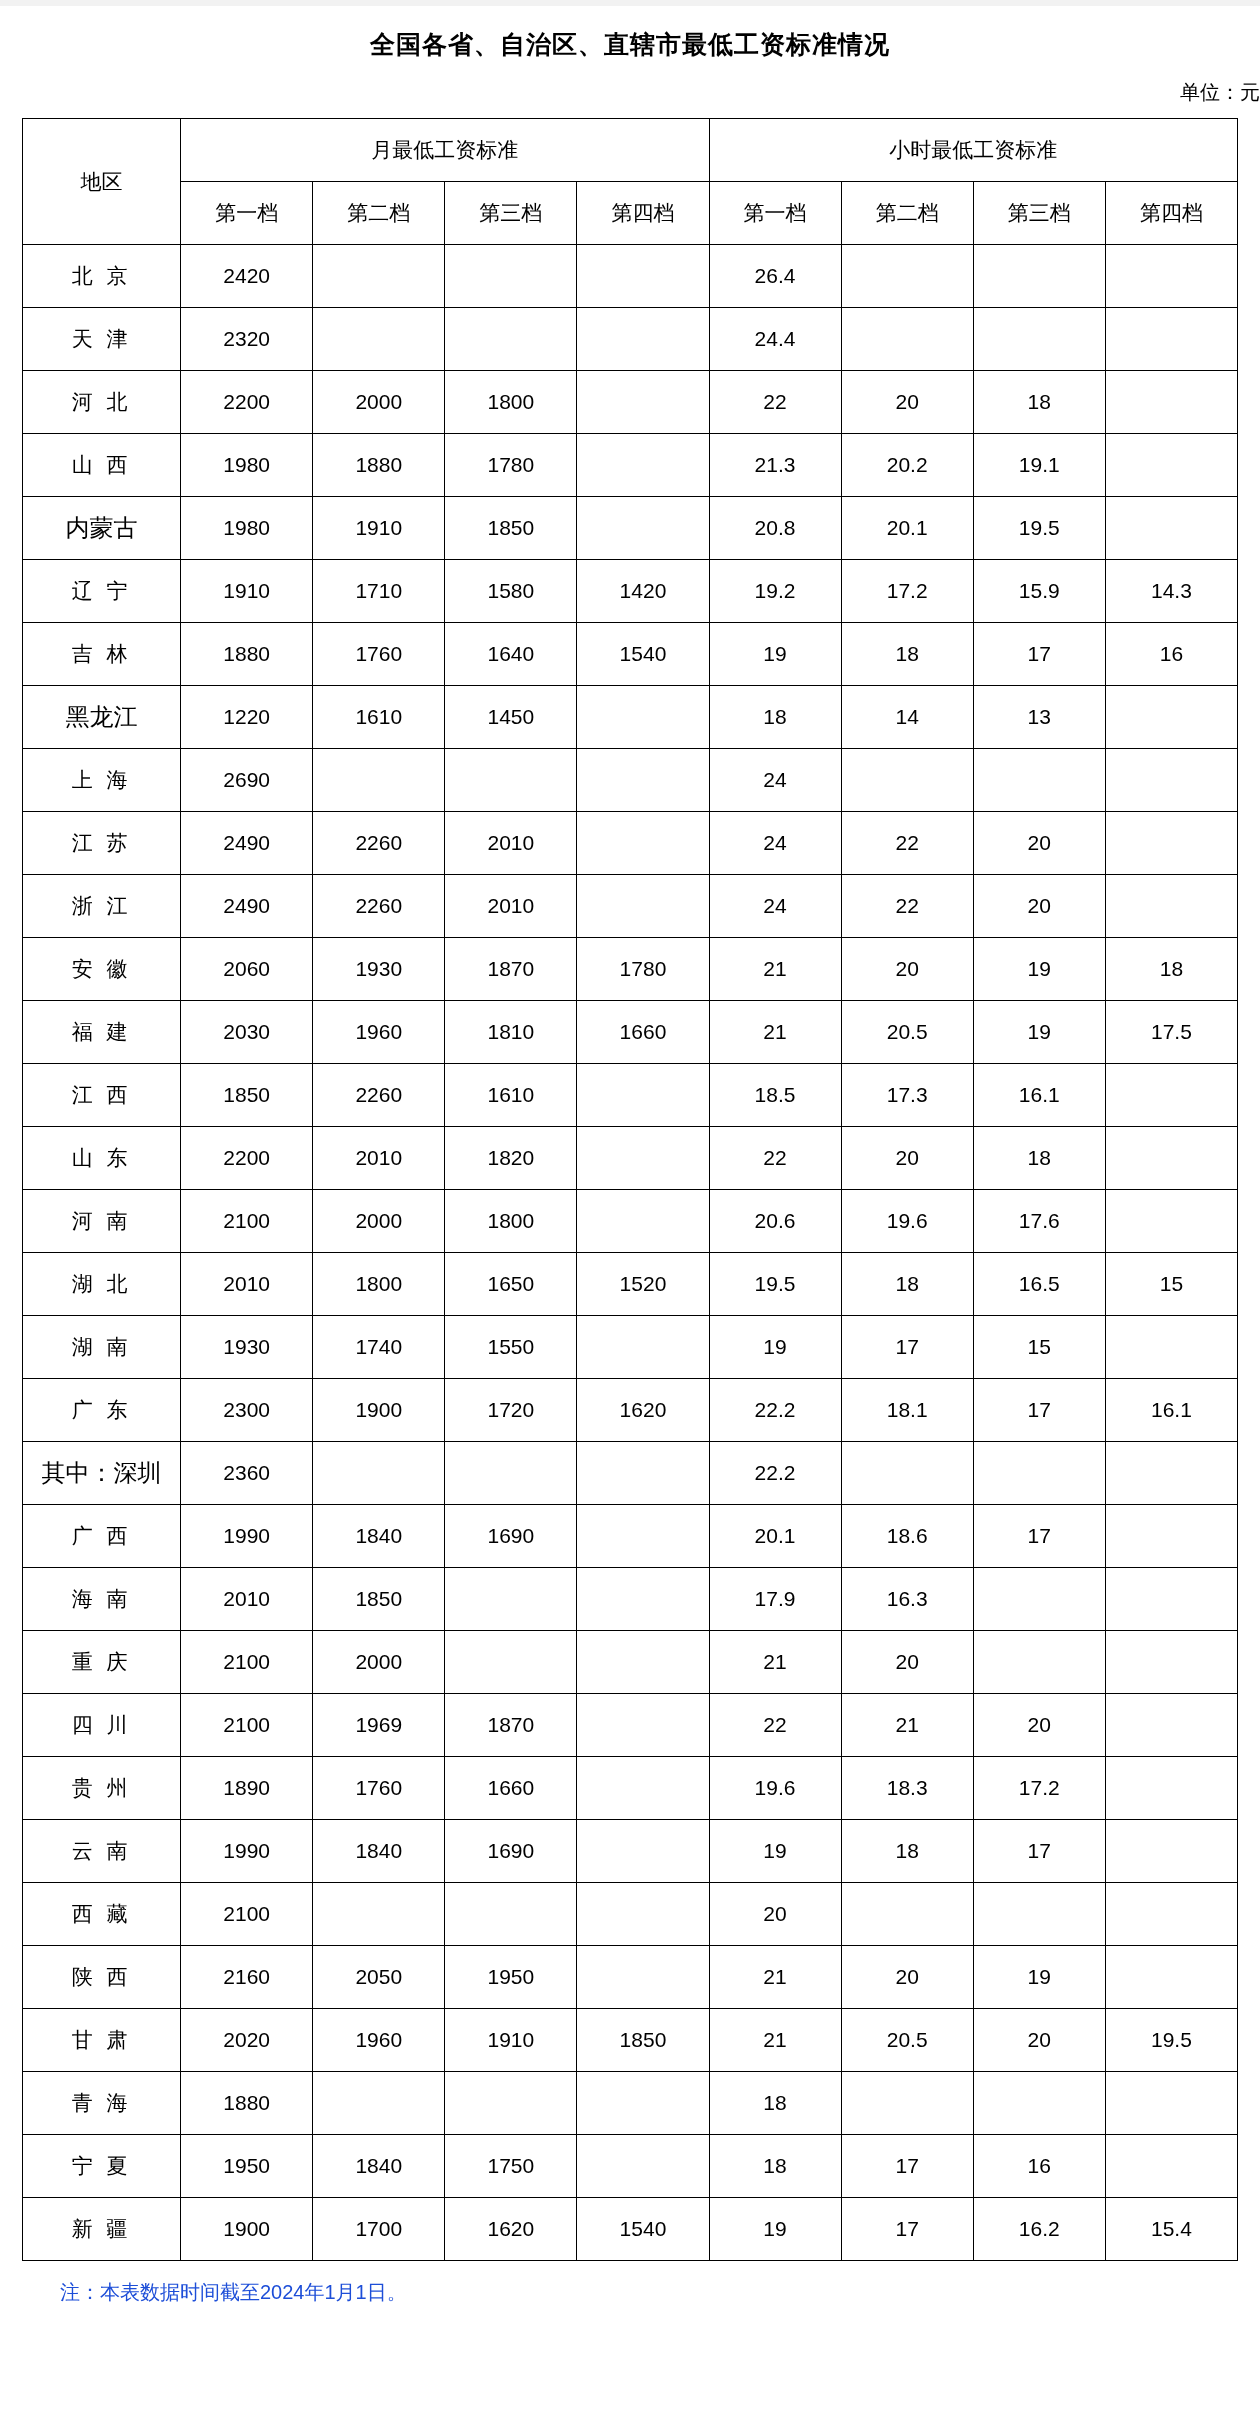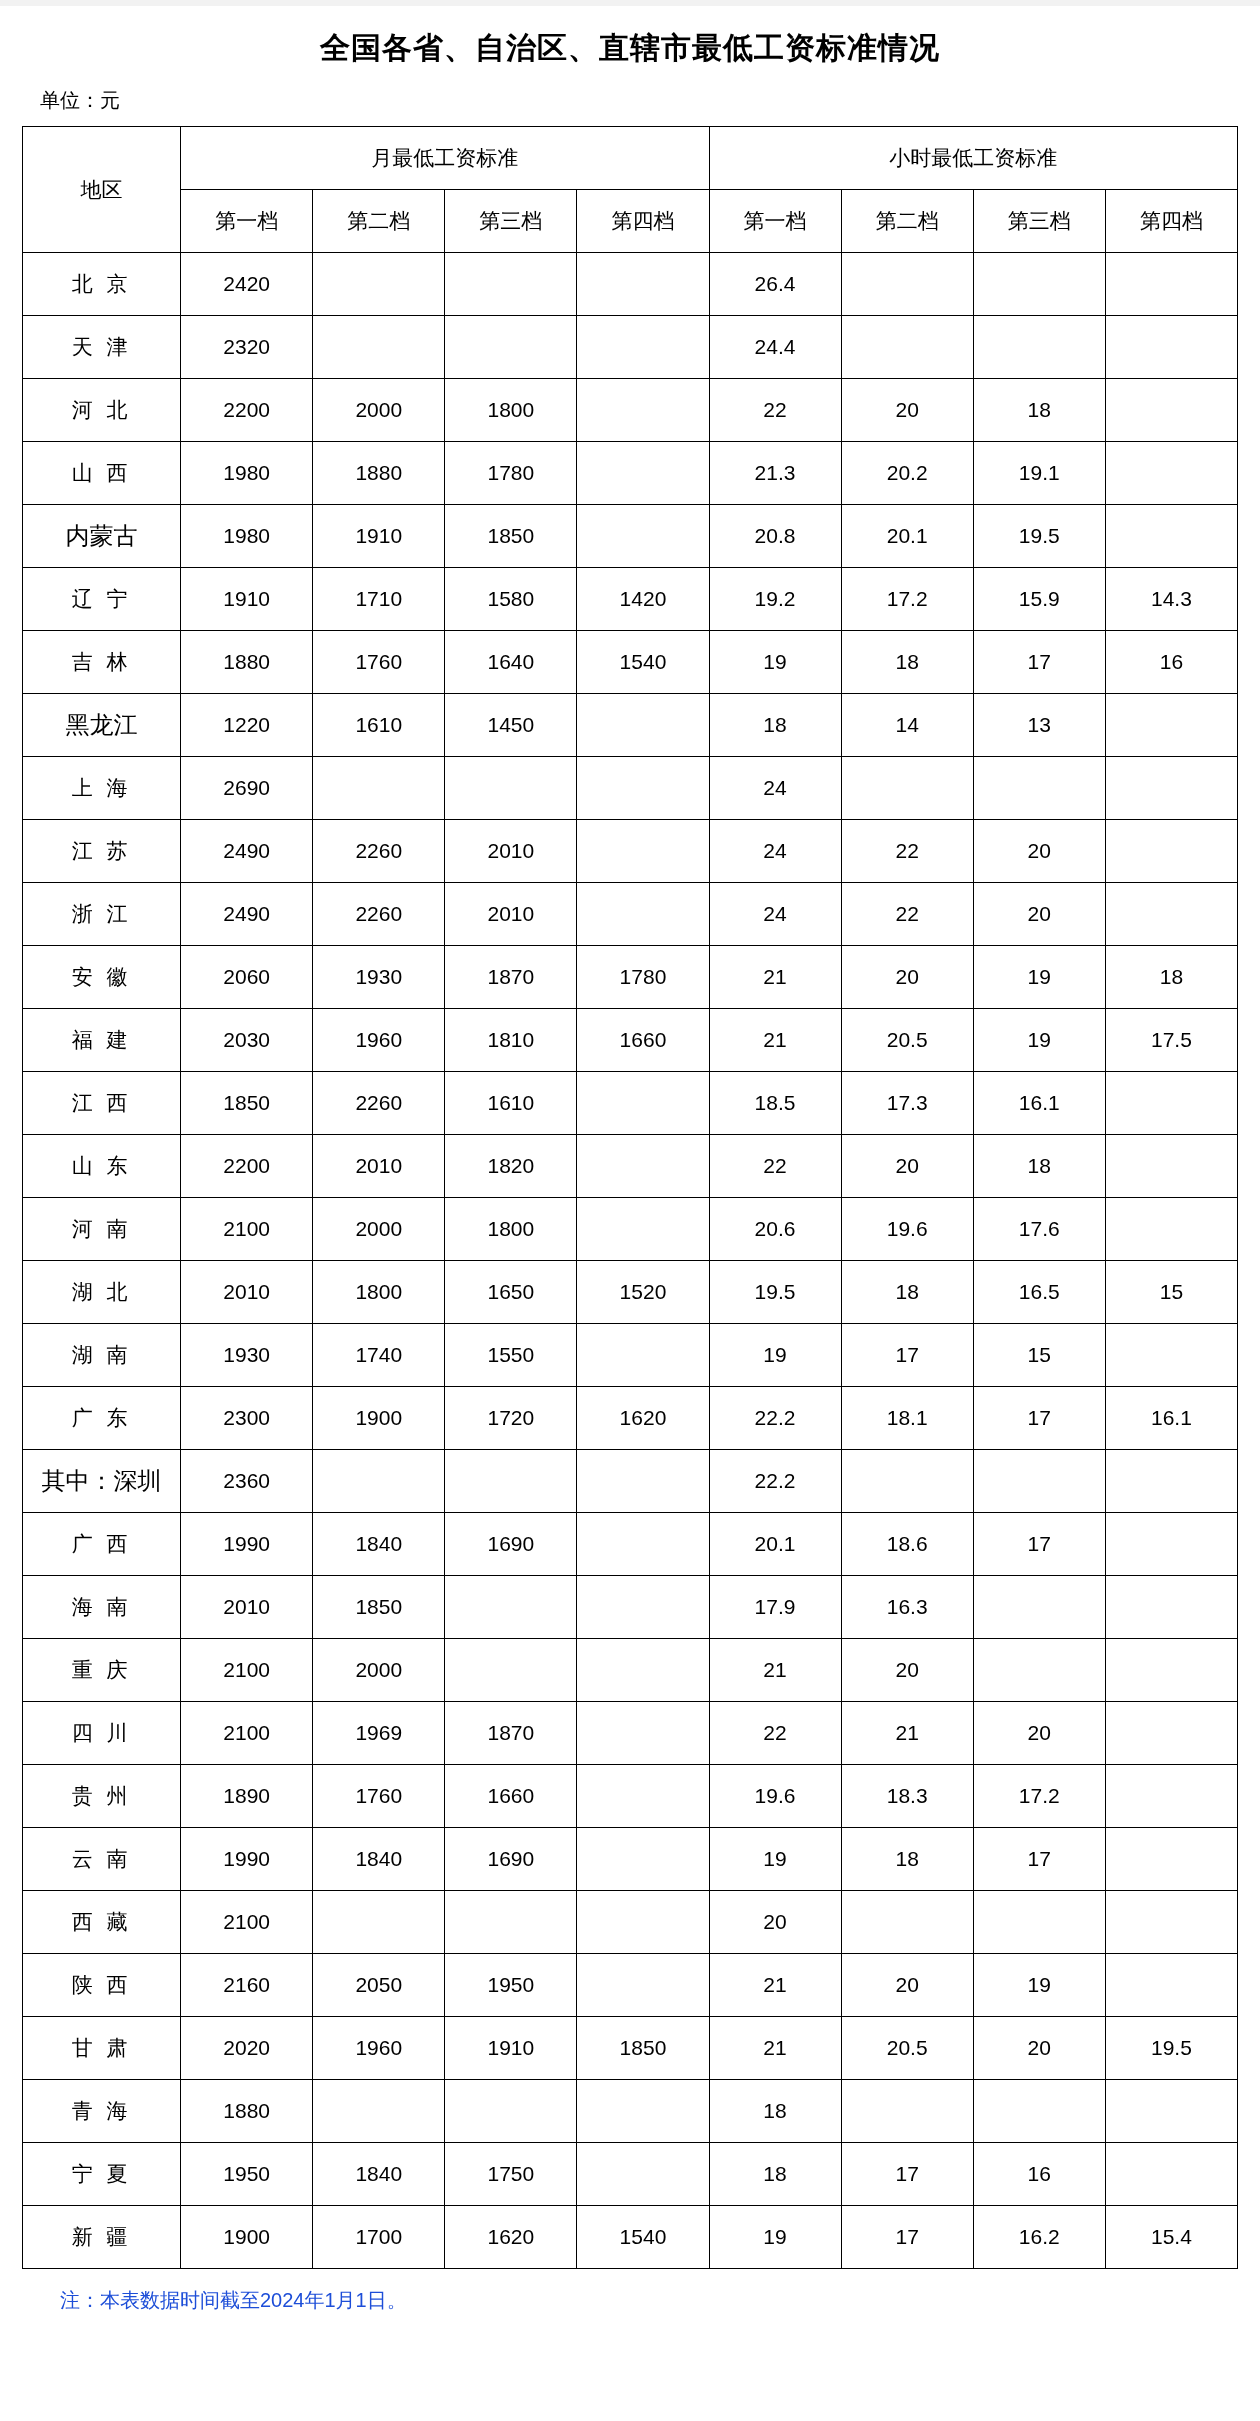--- a/index.html
+++ b/index.html
@@ -13,31 +13,32 @@
     color: #111111;
     -webkit-font-smoothing: antialiased;
   }
   .page {
     width: 1260px;
     box-sizing: border-box;
     padding: 0 0 20px 0;
   }
   .title {
     text-align: center;
-    font-size: 30px;
+    font-size: 25px;
     font-weight: bold;
     letter-spacing: 1px;
     padding: 22px 0 18px 0;
     color: #000;
   }
   .unit {
     font-size: 20px;
     padding-left: 40px;
     padding-bottom: 12px;
     color: #000;
+    text-align: right;
   }
   .table-wrap {
     padding: 0 22px;
   }
   table.wage {
     border-collapse: collapse;
     width: 1216px;
     table-layout: fixed;
     background: #fff;
   }

